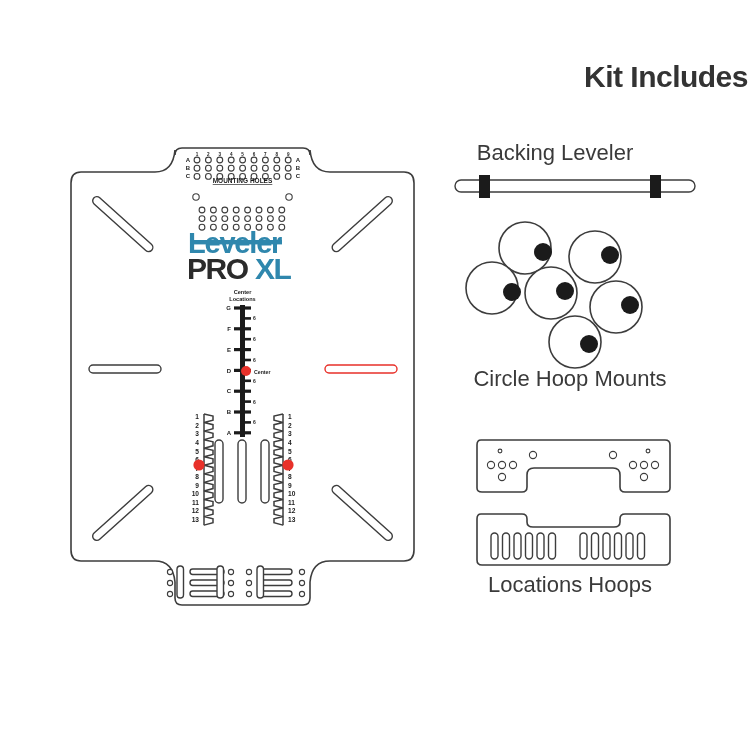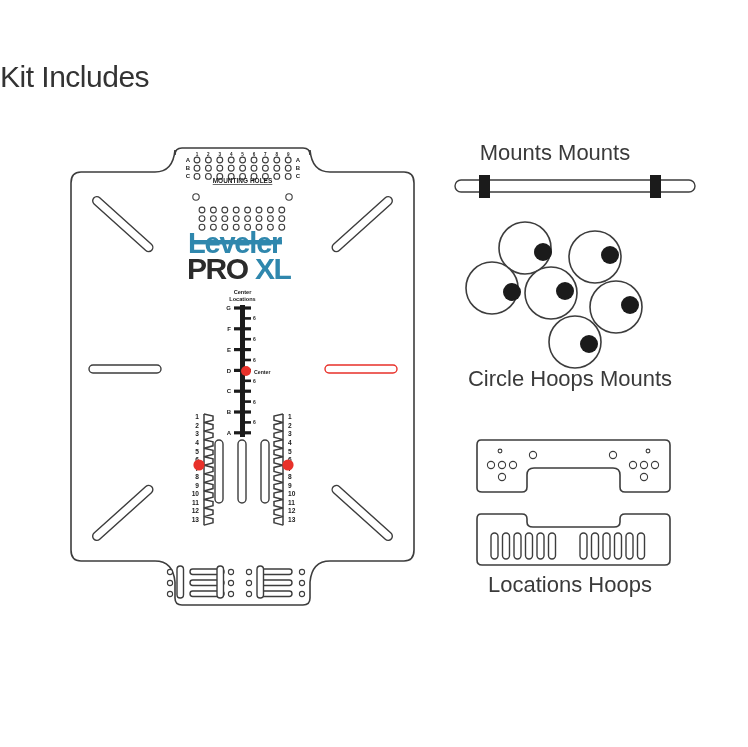--- a/index.html
+++ b/index.html
@@ -7,23 +7,23 @@
     width:748px;height:747px;
     background:#ffffff;
     font-family:"Liberation Sans", sans-serif;
     color:#333333;
     overflow:hidden;
     position:relative;
   }
   #page-title{
     position:absolute;
     top:60px;left:0;width:748px;
-    text-align:left;
+    text-align:right;
     font-size:30px;
-    font-weight:normal;
+    font-weight:bold;
     color:#333333;
     letter-spacing:-0.5px;
   }
   .stage{position:absolute;top:0;left:0;width:748px;height:747px;}
   .svgwrap{position:absolute;top:0;left:0;}
   .cap{
     position:absolute;
     text-align:center;
     font-size:22px;
     color:#3a3a3a;
@@ -414,17 +414,17 @@
             <rect x="591.5" y="533" width="7" height="26" rx="3.5" class="slot"></rect>
             <rect x="603" y="533" width="7" height="26" rx="3.5" class="slot"></rect>
             <rect x="614.5" y="533" width="7" height="26" rx="3.5" class="slot"></rect>
             <rect x="626" y="533" width="7" height="26" rx="3.5" class="slot"></rect>
             <rect x="637.5" y="533" width="7" height="26" rx="3.5" class="slot"></rect>
           </g>
     </g>
   </svg>
   </div>
 
-  <div class="cap" id="cap-backing">Mounts Mounts</div>
-  <div class="cap" id="cap-circle">Circle Hoops Mounts</div>
+  <div class="cap" id="cap-backing">Backing Leveler</div>
+  <div class="cap" id="cap-circle">Circle Hoop Mounts</div>
   <div class="cap" id="cap-magnetic">Locations Hoops</div>
 
 </div>
 
 </body></html>

